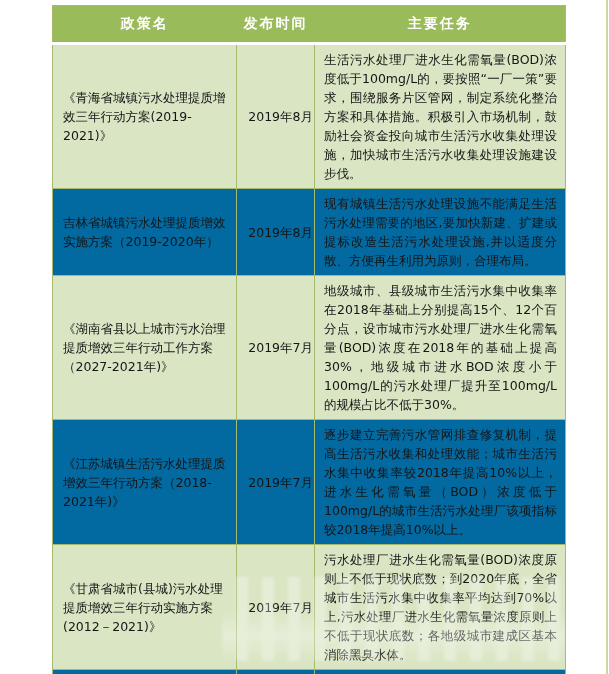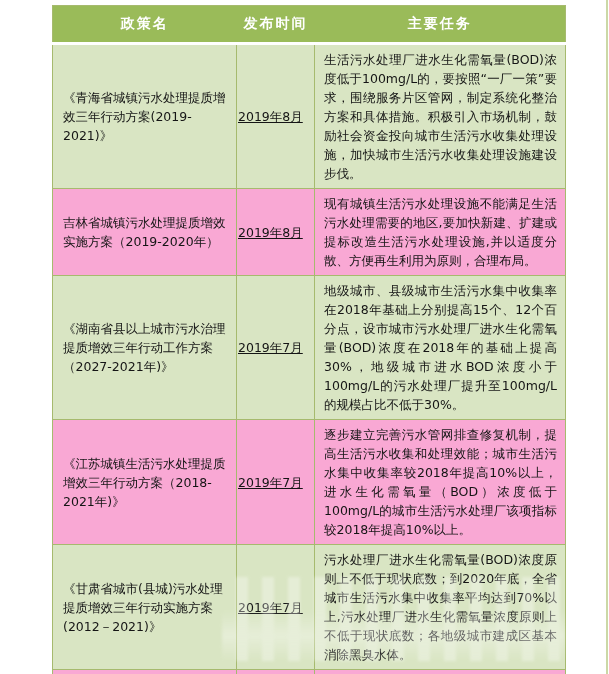--- a/index.html
+++ b/index.html
@@ -39,27 +39,27 @@
     border: 0;
     border-bottom: 3px solid #ffffff;
     text-align: center;
   }
   .policy-table td {
     border: 1px solid var(--border-color, #A6BA6E);
     font-size: 12.5px;
     line-height: 19px;
     color: #151515;
     vertical-align: middle;
-    background: #f9a8d4;
+    background: #0369a1;
   }
   .policy-table tbody tr:nth-child(odd) td {
     background: var(--alt-row-bg, #D9E5C3);
   }
   td.cell-name  { text-align: left; padding: 4px 10px; }
-  td.cell-date  { text-align: left; white-space: nowrap; text-decoration: underline; }
+  td.cell-date  { text-align: right; white-space: nowrap; }
   td.cell-task  { text-align: justify; padding: 5px 8px 5px 9px; }
 
   .policy-table tbody tr:nth-child(1) { height: 106px; }
   .policy-table tbody tr:nth-child(2) { height: 82px;  }
   .policy-table tbody tr:nth-child(3) { height: 110px; }
   .policy-table tbody tr:nth-child(4) { height: 90px;  }
   .policy-table tbody tr:nth-child(5) { height: 98px;  }
   .policy-table tbody tr:nth-child(6) { height: 128px; }
 
   .edge-line {

